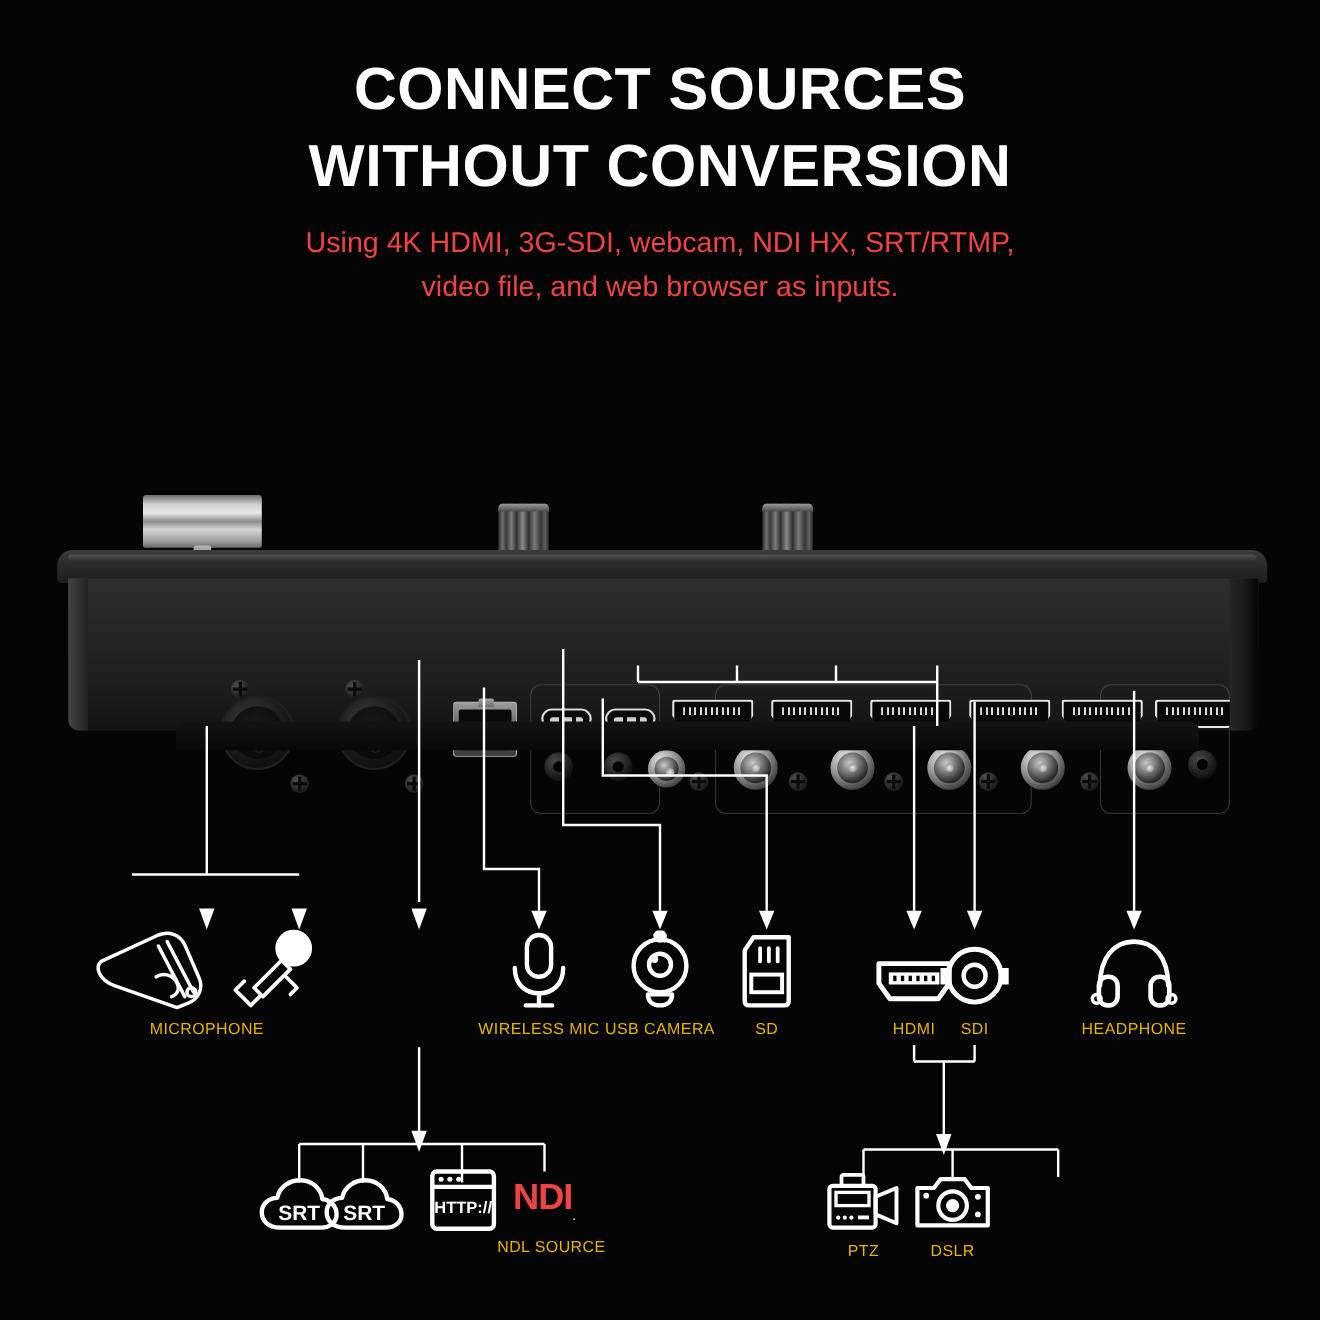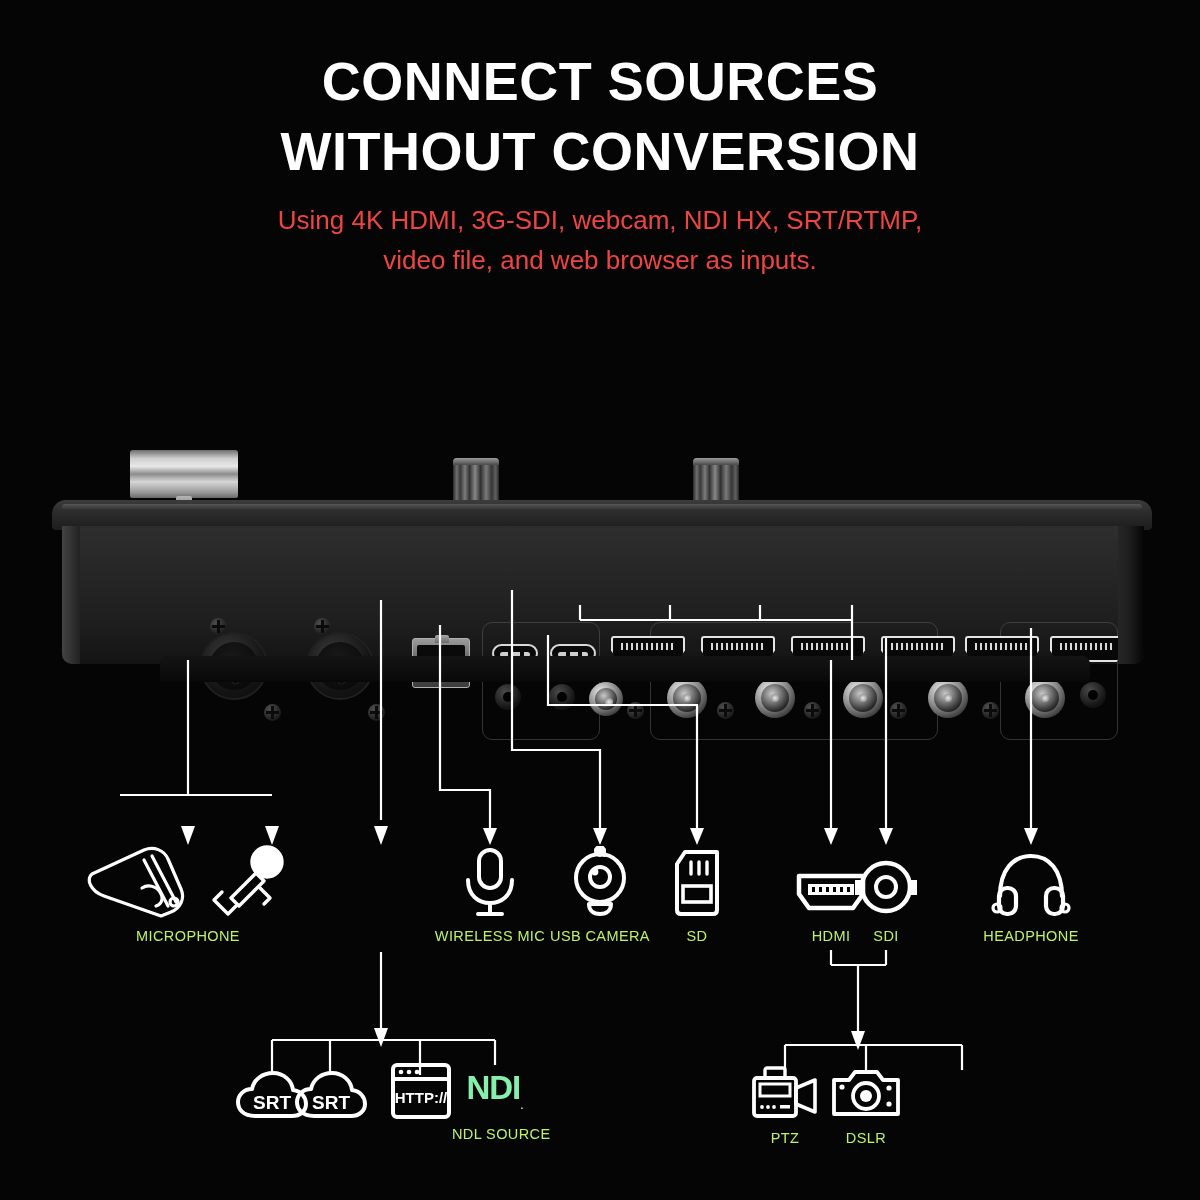--- a/index.html
+++ b/index.html
@@ -160,21 +160,21 @@
   .bnc.b4 { left:866px; }
   .bnc.b5 { left:963px; }
 
   
   #lines { position:absolute; left:0; top:0; width:1200px; height:1200px; pointer-events:none; }
 
   
   .icon-cell { position:absolute; text-align:center; }
   .icon-cell .glyph { display:flex; align-items:flex-end; justify-content:center; height:78px; }
   .icon-cell .cap {
-    margin-top:10px; color:#bef264; font-size:14.5px; font-weight:400;
+    margin-top:10px; color:#eab308; font-size:14.5px; font-weight:400;
     letter-spacing:.4px; white-space:nowrap;
   }
 </style>
 </head>
 <body>
 
 <div id="stage">
 
   <div class="headline">
     <span>CONNECT SOURCES</span>
@@ -445,21 +445,21 @@
             <circle cx="19" cy="10" r="2.3"></circle>
             <circle cx="27" cy="10" r="2.3"></circle>
         </g>
         <text x="31" y="41" font-family="Liberation Sans, sans-serif" font-size="15" font-weight="700" fill="#fff" text-anchor="middle">HTTP://</text>
       </svg>
     </div>
   </div>
 
   <div class="icon-cell" style="left:452px;top:1060px;width:86px;">
     <div class="glyph" style="height:56px;align-items:center;">
-      <span style="color:#86efac;font-size:33px;font-weight:700;letter-spacing:-1px;">NDI</span>
+      <span style="color:#ef4444;font-size:33px;font-weight:700;letter-spacing:-1px;">NDI</span>
       <span style="color:#fff;font-size:12px;align-self:flex-end;margin-bottom:4px;">.</span>
     </div>
     <div class="cap">NDL SOURCE</div>
   </div>
 
   <div class="icon-cell" style="left:826px;top:1062px;width:80px;">
     <div class="glyph" style="height:58px;">
       <svg width="70" height="54" viewBox="0 0 70 54">
         <path d="M3 14 L18 14 L24 6 L46 6 L52 14 L67 14 L67 48 L3 48 Z" fill="none" stroke="#fff" stroke-width="3.8" stroke-linejoin="round"></path>
         <circle cx="35" cy="30" r="13" fill="none" stroke="#fff" stroke-width="3.8"></circle>

